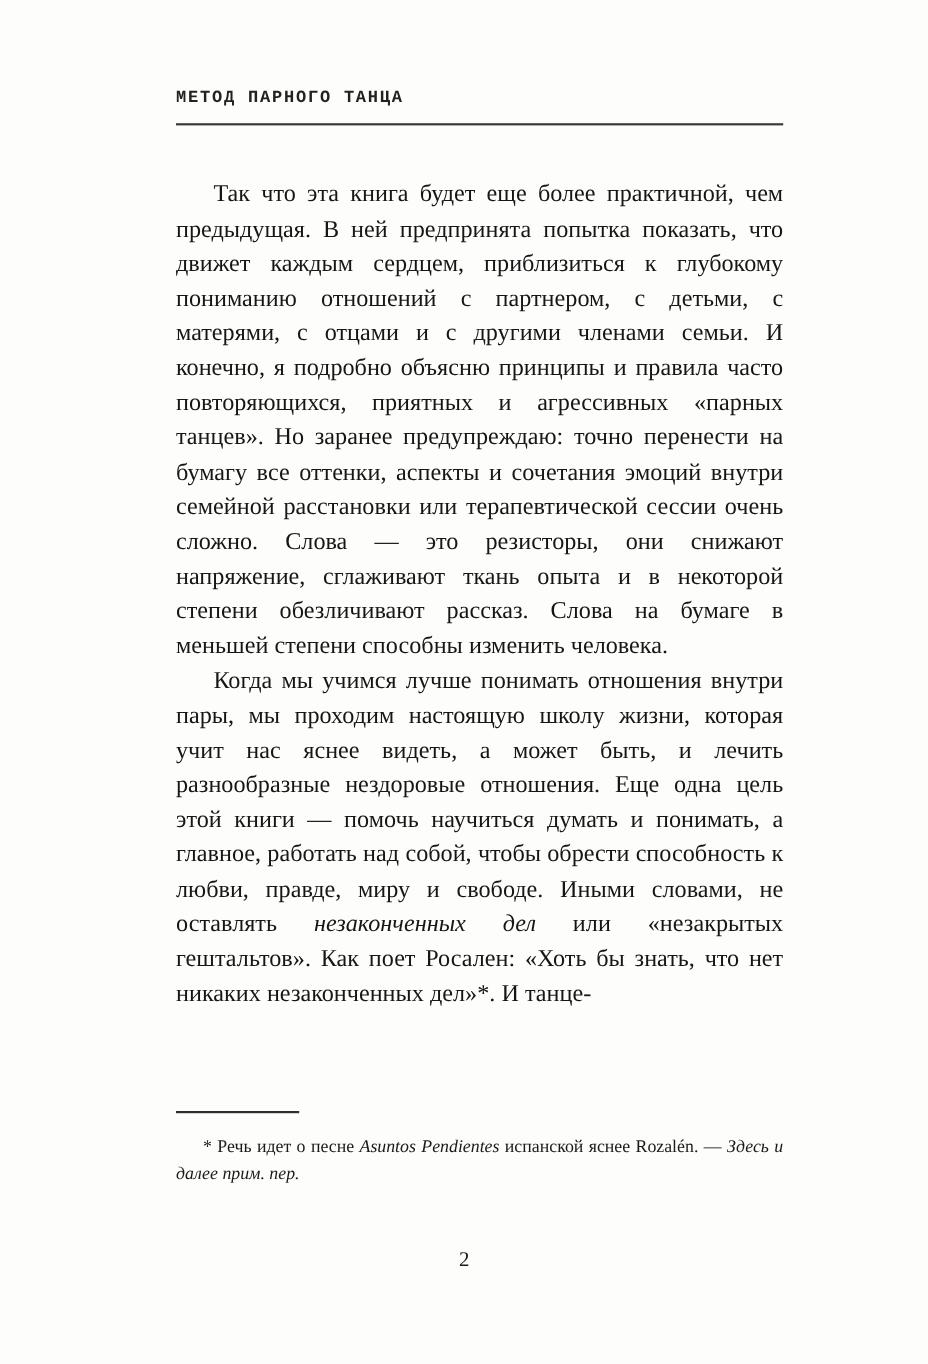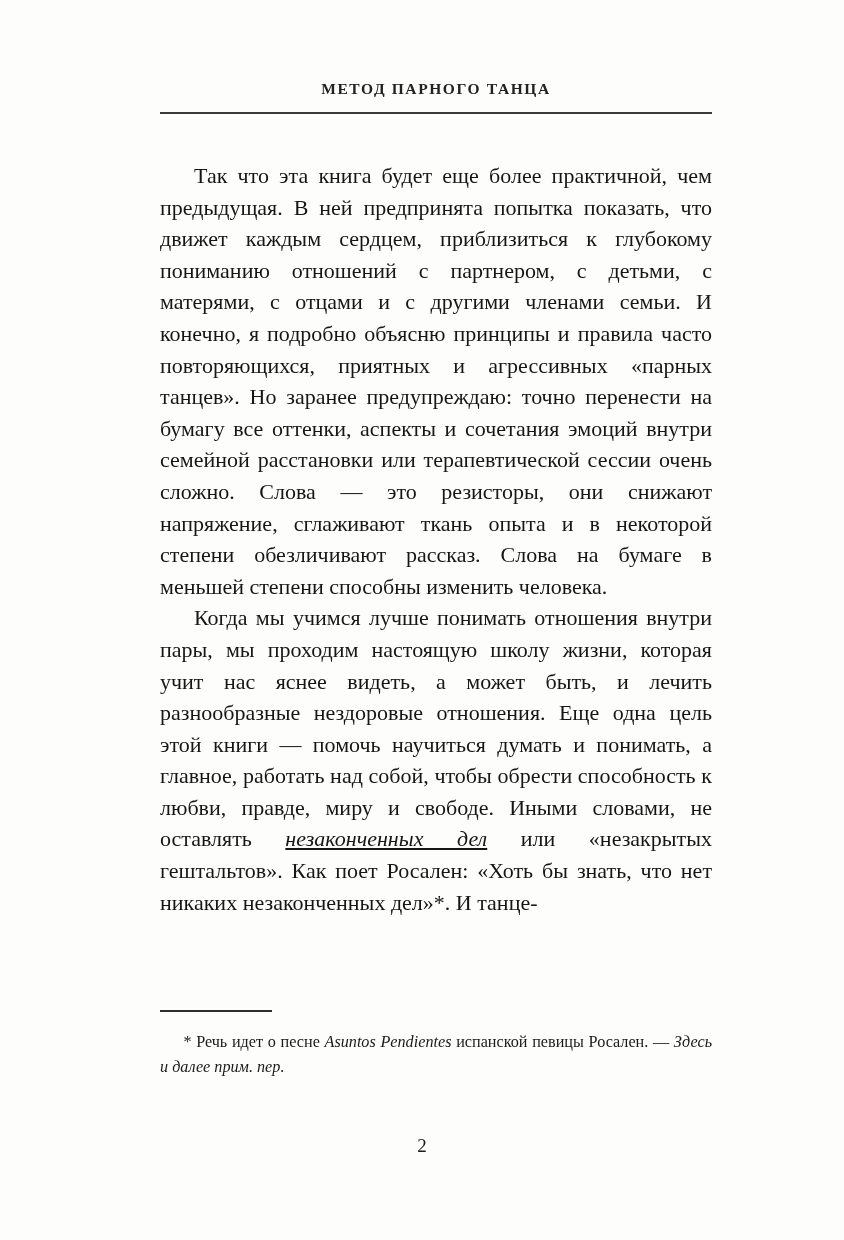--- a/index.html
+++ b/index.html
@@ -22,22 +22,22 @@
     height: 1240px;
     background: #fdfdfc;
   }
   .content {
     position: absolute;
     left: 160px;
     top: 80px;
     width: 552px;
   }
   .running-head {
-    text-align: center;
-    font-family: Liberation Serif, serif;
+    text-align: left;
+    font-family: Liberation Mono, monospace;
     font-size: 15.5px;
     letter-spacing: 1.6px;
     text-transform: uppercase;
     color: #222;
     font-weight: 600;
     margin: 0 0 14px 0;
   }
   .head-rule {
     width: 100%;
     height: 2px;
@@ -84,21 +84,20 @@
     position: absolute;
     left: 0;
     top: 1135px;
     width: 844px;
     text-align: center;
     font-size: 19px;
     color: #1b1b1b;
   }
   em.it {
     font-style: italic;
-    text-decoration: underline;
   }
 </style>
 </head>
 <body>
 
 <div class="page">
 
   <div class="content">
 
     <div class="running-head">МЕТОД ПАРНОГО ТАНЦА</div>
@@ -110,19 +109,19 @@
       <p class="indent">Так что эта книга будет еще более практичной, чем предыдущая. В ней предпринята попытка показать, что движет каждым сердцем, приблизиться к глубокому пониманию отношений с партнером, с детьми, с матерями, с отцами и с другими членами семьи. И конечно, я подробно объясню принципы и правила часто повторяющихся, приятных и агрессивных «парных танцев». Но заранее предупреждаю: точно перенести на бумагу все оттенки, аспекты и сочетания эмоций внутри семейной расстановки или терапевтической сессии очень сложно. Слова — это резисторы, они снижают напряжение, сглаживают ткань опыта и в некоторой степени обезличивают рассказ. Слова на бумаге в меньшей степени способны изменить человека.</p>
 
       <p class="indent"><span>Когда мы учимся лучше понимать отношения внутри пары, мы проходим настоящую школу жизни, которая учит нас яснее видеть, а может быть, и лечить разнообразные нездоровые отношения. Еще одна цель этой книги — помочь научиться думать и понимать, а главное, работать над собой, чтобы обрести способность к любви, правде, миру и свободе. Иными словами, не оставлять </span><em class="it">незаконченных дел</em><span> или «незакрытых гештальтов». Как поет Росален: «Хоть бы знать, что нет никаких незаконченных дел»*. И танце-</span></p>
 
     </div>
   </div>
 
   <div class="footnote-area">
     <div class="footnote-rule"></div>
     <p class="footnote">
-      <span class="fn-indent">&nbsp;&nbsp;&nbsp;&nbsp;&nbsp;</span><span>*</span><span> Речь идет о песне </span><i>Asuntos Pendientes</i><span> испанской певицы Росален. — </span><i>Здесь и далее прим. пер.</i>
+      <span class="fn-indent">&nbsp;&nbsp;&nbsp;&nbsp;&nbsp;</span><span>*</span><span> Речь идет о песне </span><i>Asuntos Pendientes</i><span> испанской яснее Rozalén. — </span><i>Здесь и далее прим. пер.</i>
     </p>
   </div>
 
   <div class="page-number">2</div>
 
 </div>
 
 </body></html>

